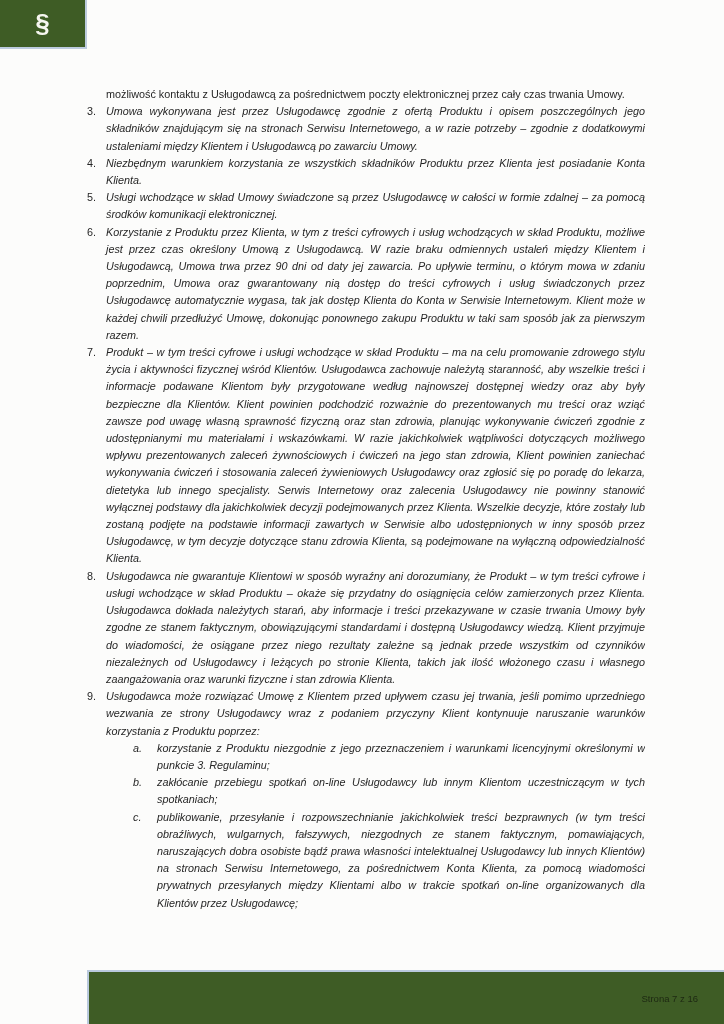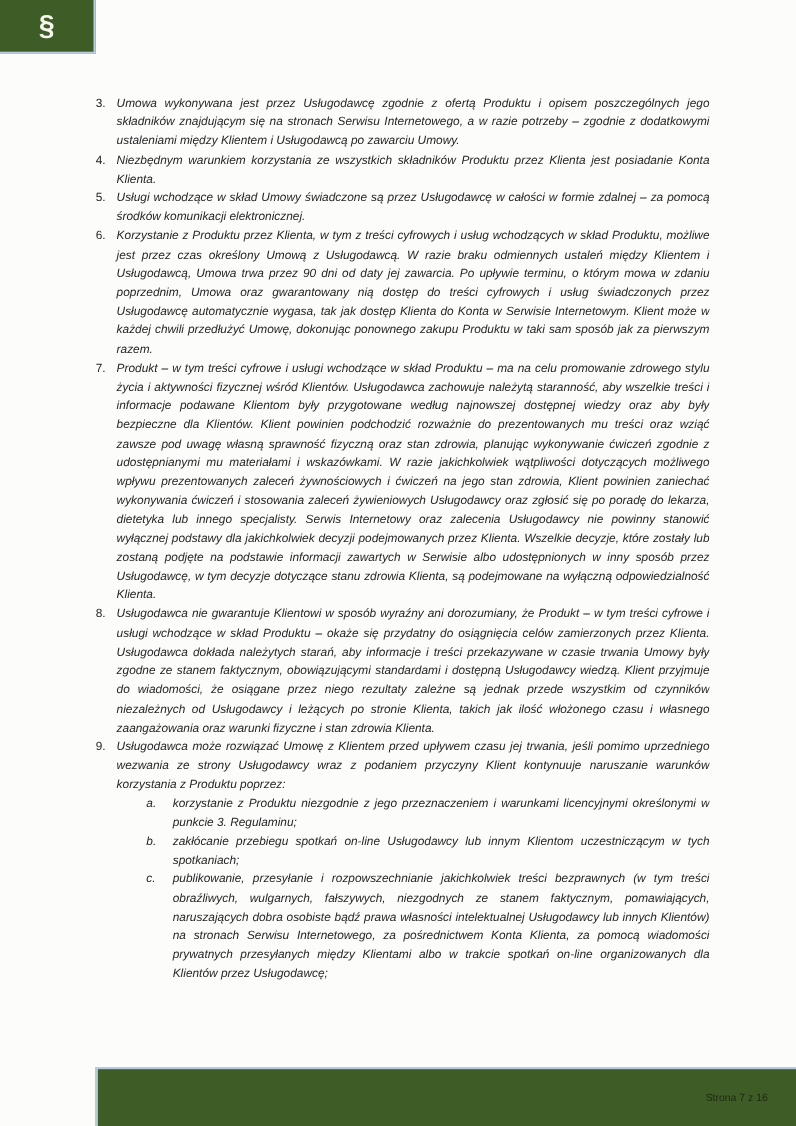--- a/index.html
+++ b/index.html
@@ -79,20 +79,21 @@
 </head>
 <body>
 
 <div class="page" style="background: rgb(252, 252, 251);">
 
   <div class="corner-box" style="background: rgb(62, 92, 37);">
     <span class="symbol">§</span>
   </div>
 
   <div class="content">
+    <p class="continuation">możliwość kontaktu z Usługodawcą za pośrednictwem poczty elektronicznej przez cały czas trwania Umowy.</p>
     <div id="terms-list">
         <div class="item">
           <span class="num">3.</span>
           <span class="body"><span>Umowa wykonywana jest przez Usługodawcę zgodnie z ofertą Produktu i opisem poszczególnych jego składników znajdującym się na stronach Serwisu Internetowego, a w razie potrzeby – zgodnie z dodatkowymi ustaleniami między Klientem i Usługodawcą po zawarciu Umowy.</span></span>
         </div>
         <div class="item">
           <span class="num">4.</span>
           <span class="body"><span>Niezbędnym warunkiem korzystania ze wszystkich składników Produktu przez Klienta jest posiadanie Konta Klienta.</span></span>
         </div>
         <div class="item">

